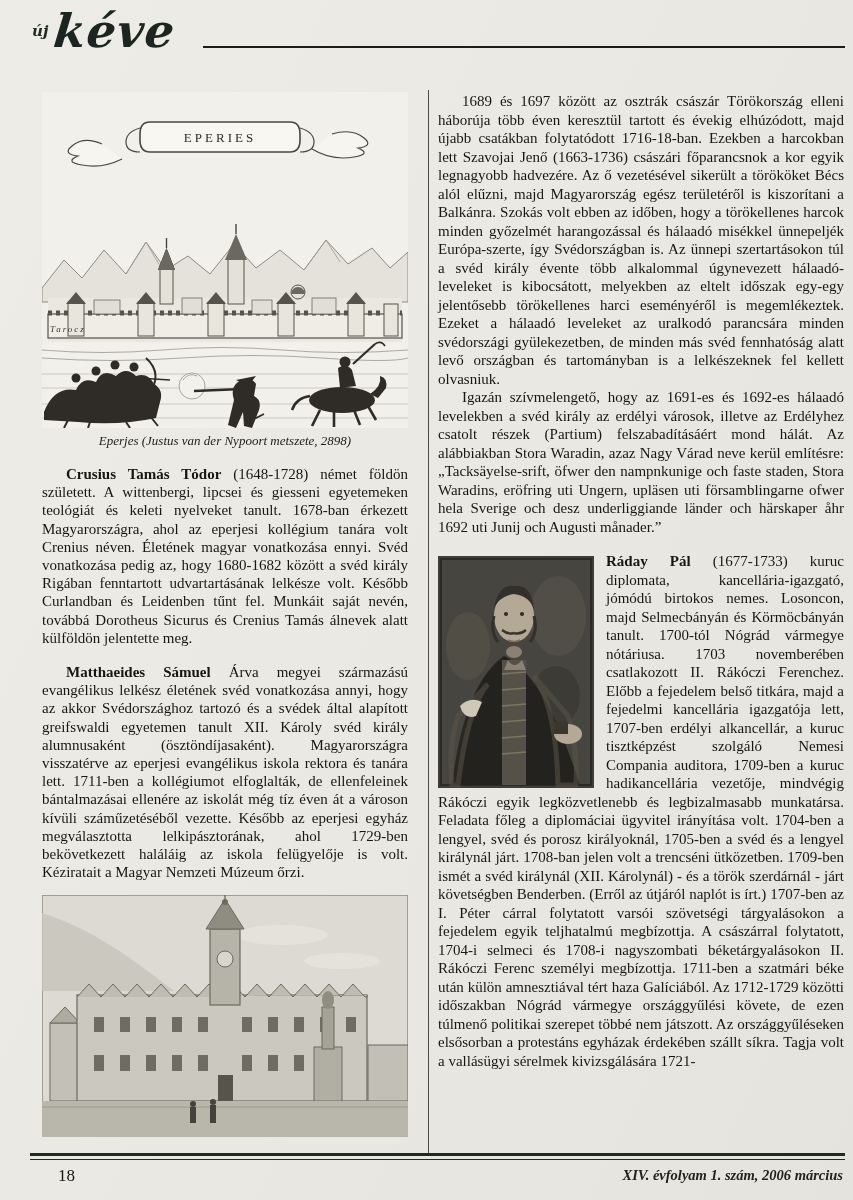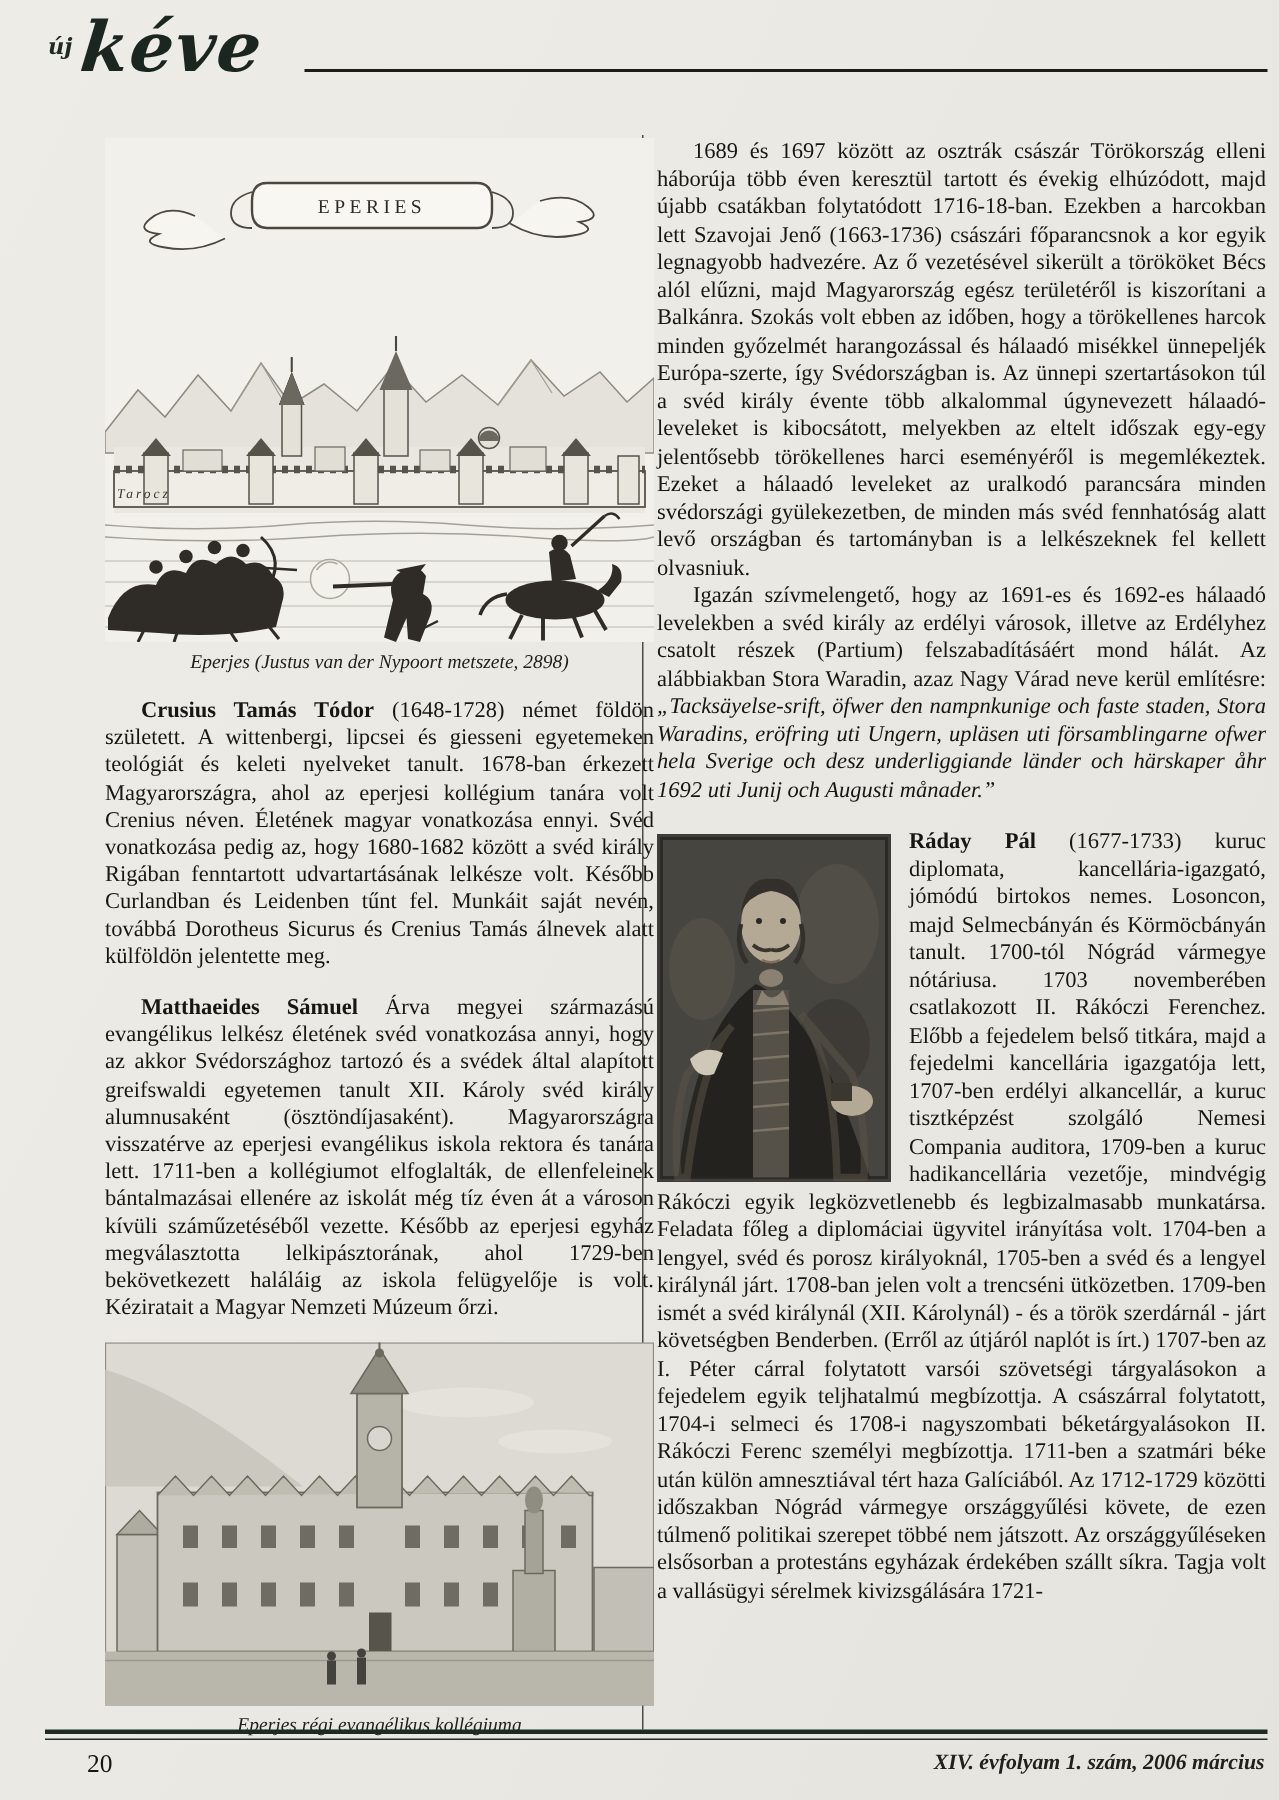--- a/index.html
+++ b/index.html
@@ -18,29 +18,29 @@
   .masthead .title {
     position:absolute; left:26px; top:-6px; font-size:46px; font-weight:bold;
     font-style:italic; letter-spacing:1px; color:#1c2620;
     font-family:"DejaVu Serif", serif; transform:skewX(-6deg);
   }
   .head-rule { position:absolute; left:203px; top:46px; width:642px; height:2px; background:#1c1c1a; }
 
   
   .col-divider { position:absolute; left:428px; top:90px; width:1px; height:1063px; background:#4d4b46; }
   .col { position:absolute; top:92px; font-size:15px; text-align:justify; }
-  .col-left  { left:70px;  width:366px; line-height:18.2px; }
+  .col-left  { left:42px;  width:366px; line-height:18.2px; }
   .col-right { left:438px; width:406px; line-height:18.5px; }
 
   p { margin:0; }
   .indent { text-indent:24px; }
   .lead { font-weight:bold;font-family:Liberation Serif, serif; }
   .caption { text-align:center; font-style:italic; font-size:13px; line-height:16px; margin-top:5px; color:#23211e; }
   .heading { font-weight:bold; font-size:16px; letter-spacing:.2px; margin:0 0 4px 18px; text-align:left; }
-  .quote { font-style:italic; }
+  .quote { }
   .figure { display:block; }
   .fig-engraving { width:366px; height:336px; }
   .fig-photo { width:366px; height:242px; margin-top:14px; }
   .mt { margin-top:16px; }
   .portrait-float { float:left; width:156px; height:232px; margin:4px 12px 2px 0; }
 
   
   .foot-rule-a { position:absolute; left:30px; top:1153px; width:815px; height:3px; background:#1f2b22; }
   .foot-rule-b { position:absolute; left:30px; top:1159px; width:815px; height:1px; background:#1f2b22; }
   .page-number { position:absolute; left:58px; top:1166px; font-size:17px; }
@@ -212,21 +212,20 @@
       <rect x="326" y="150" width="40" height="56" fill="#c2bfb6" stroke="#6c695f" stroke-width="1"></rect>
       <g>
         <rect x="0" y="206" width="366" height="36" fill="#b9b6ac"></rect>
         <path d="M0,212 h366" stroke="#9b988e" stroke-width="1"></path>
         <rect x="148" y="212" width="6" height="16" fill="#44423c"></rect>
         <rect x="168" y="210" width="6" height="18" fill="#44423c"></rect>
         <circle cx="151" cy="209" r="3" fill="#44423c"></circle>
           <circle cx="171" cy="207" r="3" fill="#44423c"></circle>
       </g>
     </svg>
-    <div class="caption">Eperjes régi evangélikus kollégiuma</div>
   </div>
 
   <div class="col col-right">
 
     <p class="indent">1689 és 1697 között az osztrák császár Törökország elleni háborúja több éven keresztül tartott és évekig elhúzódott, majd újabb csatákban folytatódott 1716-18-ban. Ezekben a harcokban lett Szavojai Jenő (1663-1736) császári főparancsnok a kor egyik legnagyobb hadvezére. Az ő vezetésével sikerült a törököket Bécs alól elűzni, majd Magyarország egész területéről is kiszorítani a Balkánra. Szokás volt ebben az időben, hogy a törökellenes harcok minden győzelmét harangozással és hálaadó misékkel ünnepeljék Európa-szerte, így Svédországban is. Az ünnepi szertartásokon túl a svéd király évente több alkalommal úgynevezett hálaadó-leveleket is kibocsátott, melyekben az eltelt időszak egy-egy jelentősebb törökellenes harci eseményéről is megemlékeztek. Ezeket a hálaadó leveleket az uralkodó parancsára minden svédországi gyülekezetben, de minden más svéd fennhatóság alatt levő országban és tartományban is a lelkészeknek fel kellett olvasniuk.</p>
 
     <p class="indent"><span>Igazán szívmelengető, hogy az 1691-es és 1692-es hálaadó levelekben a svéd király az erdélyi városok, illetve az Erdélyhez csatolt részek (Partium) felszabadításáért mond hálát. Az alábbiakban Stora Waradin, azaz Nagy Várad neve kerül említésre: </span><span class="quote">„Tacksäyelse-srift, öfwer den nampnkunige och faste staden, Stora Waradins, eröfring uti Ungern, upläsen uti församblingarne ofwer hela Sverige och desz underliggiande länder och härskaper åhr 1692 uti Junij och Augusti månader.”</span></p>
 
     <div class="mt">
 
@@ -264,15 +263,15 @@
           <rect x="116" y="166" width="14" height="12" fill="#3a372f"></rect>
           <path d="M22,150 q10,-10 22,-4 l-6,14 q-12,4 -16,-10 z" fill="#cfc8b8"></path>
         </g>
       </svg>
       <p><span class="lead">Ráday Pál</span><span> (1677-1733) kuruc diplomata, kancellária-igazgató, jómódú birtokos nemes. Losoncon, majd Selmecbányán és Körmöcbányán tanult. 1700-tól Nógrád vármegye nótáriusa. 1703 novemberében csatlakozott II. Rákóczi Ferenchez. Előbb a fejedelem belső titkára, majd a fejedelmi kancellária igazgatója lett, 1707-ben erdélyi alkancellár, a kuruc tisztképzést szolgáló Nemesi Compania auditora, 1709-ben a kuruc hadikancellária vezetője, mindvégig Rákóczi egyik legközvetlenebb és legbizalmasabb munkatársa. Feladata főleg a diplomáciai ügyvitel irányítása volt. 1704-ben a lengyel, svéd és porosz királyoknál, 1705-ben a svéd és a lengyel királynál járt. 1708-ban jelen volt a trencséni ütközetben. 1709-ben ismét a svéd királynál (XII. Károlynál) - és a török szerdárnál - járt követségben Benderben. (Erről az útjáról naplót is írt.) 1707-ben az I. Péter cárral folytatott varsói szövetségi tárgyalásokon a fejedelem egyik teljhatalmú megbízottja. A császárral folytatott, 1704-i selmeci és 1708-i nagyszombati béketárgyalásokon II. Rákóczi Ferenc személyi megbízottja. 1711-ben a szatmári béke után külön amnesztiával tért haza Galíciából. Az 1712-1729 közötti időszakban Nógrád vármegye országgyűlési követe, de ezen túlmenő politikai szerepet többé nem játszott. Az országgyűléseken elsősorban a protestáns egyházak érdekében szállt síkra. Tagja volt a vallásügyi sérelmek kivizsgálására 1721-</span></p>
     </div>
   </div>
 
   <div class="foot-rule-a"></div>
   <div class="foot-rule-b"></div>
-  <div class="page-number">20</div>
+  <div class="page-number">18</div>
   <div class="issue-line">XIV. évfolyam 1. szám, 2006 március</div>
 </div>
 
 </body></html>

